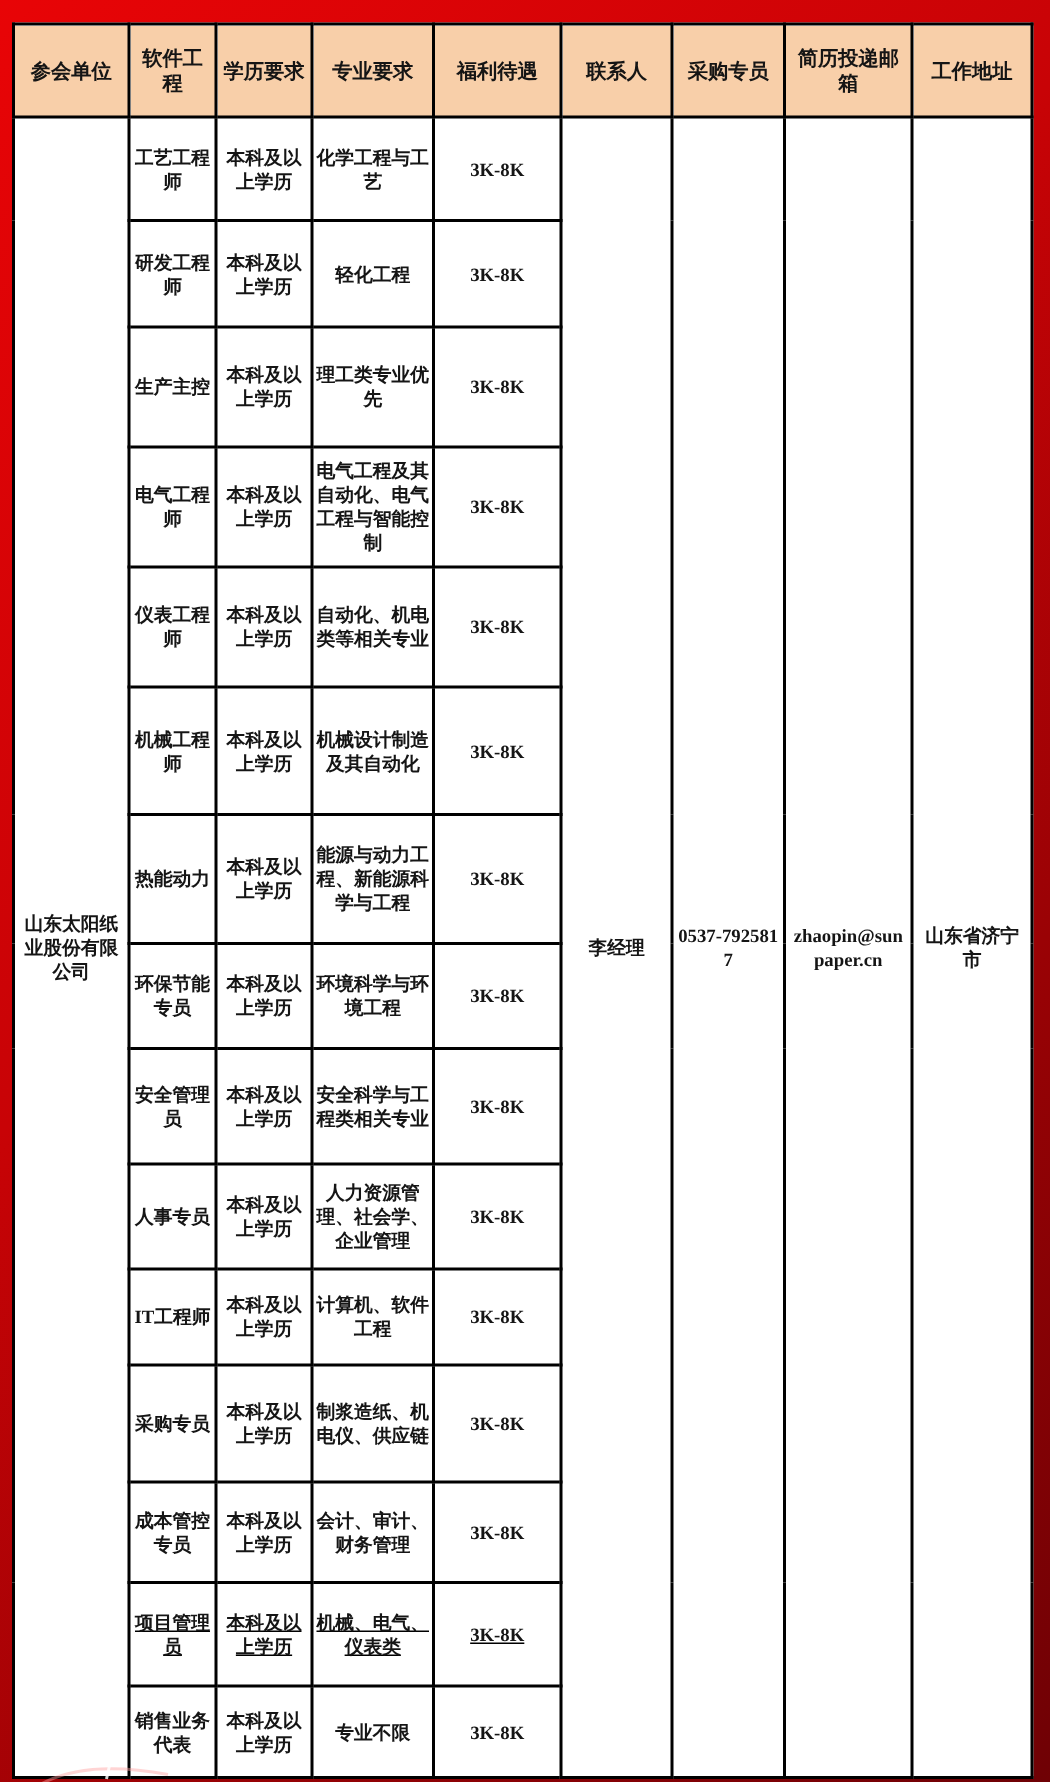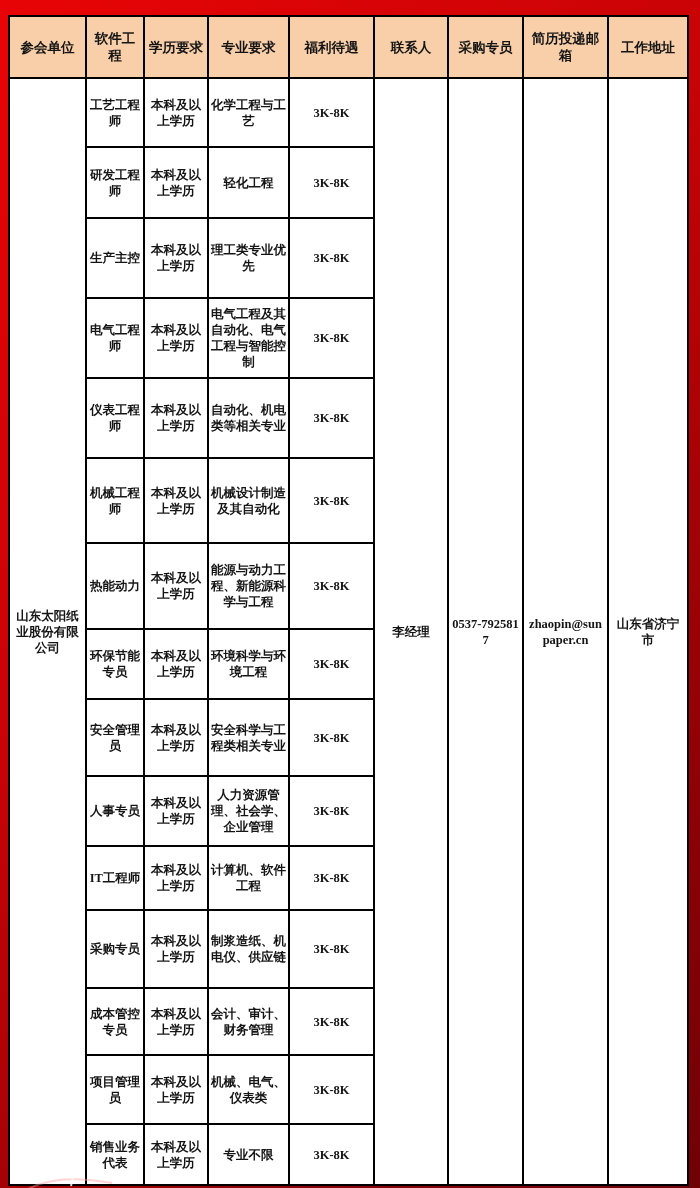--- a/index.html
+++ b/index.html
@@ -135,21 +135,21 @@
           <td>本科及以上学历</td>
           <td>制浆造纸、机电仪、供应链</td>
           <td>3K-8K</td>
         </tr>
         <tr style="height: 67px;">
           <td>成本管控专员</td>
           <td>本科及以上学历</td>
           <td>会计、审计、财务管理</td>
           <td>3K-8K</td>
         </tr>
-        <tr style="height: 69px;">
+        <tr style="height: 69px; text-decoration: underline;">
           <td>项目管理员</td>
           <td>本科及以上学历</td>
           <td>机械、电气、仪表类</td>
           <td>3K-8K</td>
         </tr>
         <tr style="height: 61px;">
           <td>销售业务代表</td>
           <td>本科及以上学历</td>
           <td>专业不限</td>
           <td>3K-8K</td>

